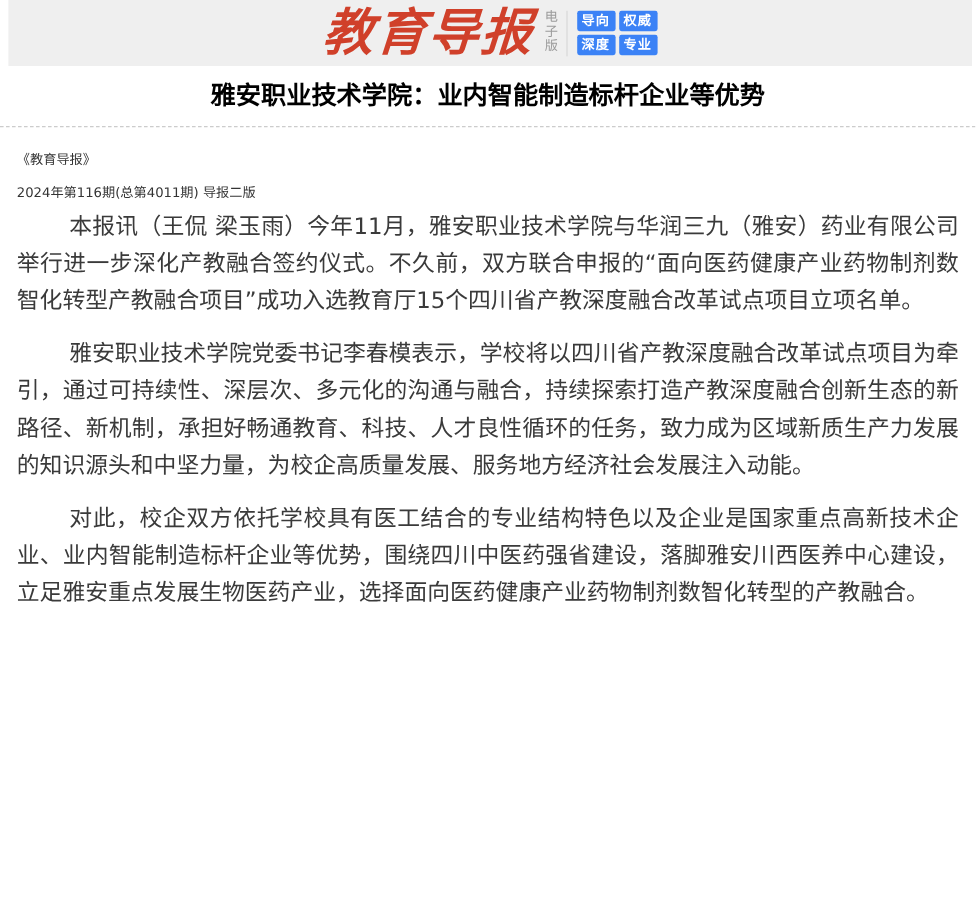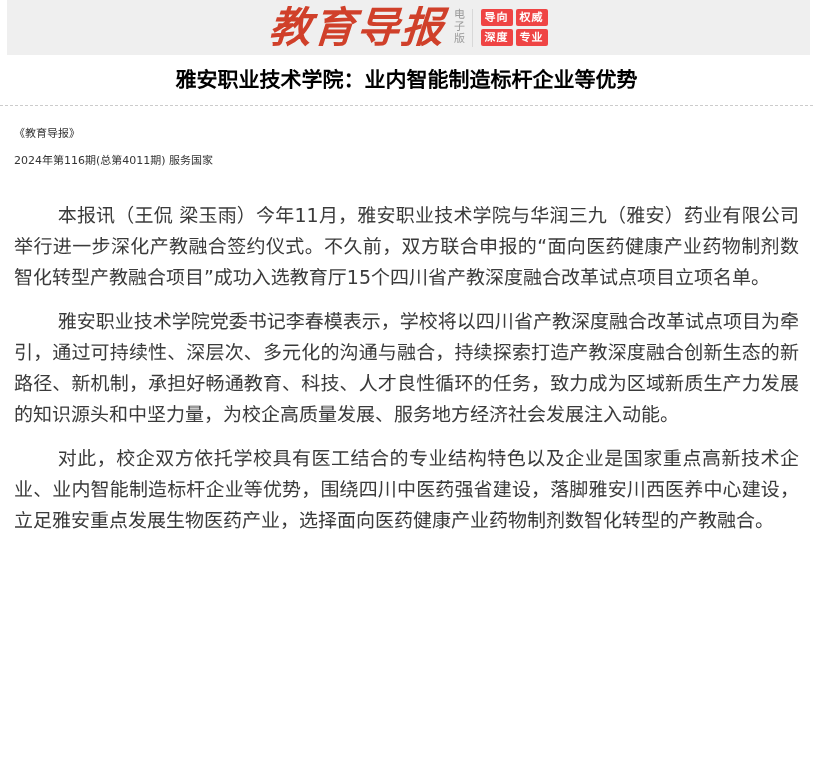--- a/index.html
+++ b/index.html
@@ -55,21 +55,21 @@
     height: 38px;
     background: #d8d8d8;
     margin-right: 8px;
   }
   .badge-grid {
     display: grid;
     grid-template-columns: auto auto;
     gap: 3px;
   }
   .badge {
-    background: #ef4444;
+    background: #3b82f6;
     color: #ffffff;
     font-size: 11px;
     line-height: 11px;
     font-weight: bold;
     padding: 3px 4px;
     border-radius: 2px;
     letter-spacing: 1px;
     white-space: nowrap;
   }
   
@@ -91,21 +91,20 @@
   .source-block {
     margin: 14px 0 0 0;
     padding: 0 14px;
     font-size: 11px;
     line-height: 27px;
     color: #333333;
   }
   .source-block div { white-space: nowrap; }
   
   .article-body {
-    margin-top: 26px;
     padding: 0 14px;
     font-size: 19px;
     line-height: 31px;
     color: #3a3a3a;
     text-align: justify;
   }
   .article-body p {
     margin: 0 0 13px 0;
     text-indent: 2.3em;
   }
@@ -128,21 +127,21 @@
       </span>
     </div>
   </div>
 
   <h1 class="article-title">雅安职业技术学院：业内智能制造标杆企业等优势</h1>
 
   <hr class="dashed-separator">
 
   <div class="source-block">
     <div>《教育导报》</div>
-    <div>2024年第116期(总第4011期) 服务国家</div>
+    <div>2024年第116期(总第4011期) 导报二版</div>
   </div>
 
   <div class="article-body">
     <p>本报讯（王侃 梁玉雨）今年11月，雅安职业技术学院与华润三九（雅安）药业有限公司举行进一步深化产教融合签约仪式。不久前，双方联合申报的“面向医药健康产业药物制剂数智化转型产教融合项目”成功入选教育厅15个四川省产教深度融合改革试点项目立项名单。</p>
     <p>雅安职业技术学院党委书记李春模表示，学校将以四川省产教深度融合改革试点项目为牵引，通过可持续性、深层次、多元化的沟通与融合，持续探索打造产教深度融合创新生态的新路径、新机制，承担好畅通教育、科技、人才良性循环的任务，致力成为区域新质生产力发展的知识源头和中坚力量，为校企高质量发展、服务地方经济社会发展注入动能。</p>
     <p>对此，校企双方依托学校具有医工结合的专业结构特色以及企业是国家重点高新技术企业、业内智能制造标杆企业等优势，围绕四川中医药强省建设，落脚雅安川西医养中心建设，立足雅安重点发展生物医药产业，选择面向医药健康产业药物制剂数智化转型的产教融合。</p>
   </div>
 
 </div>
 

